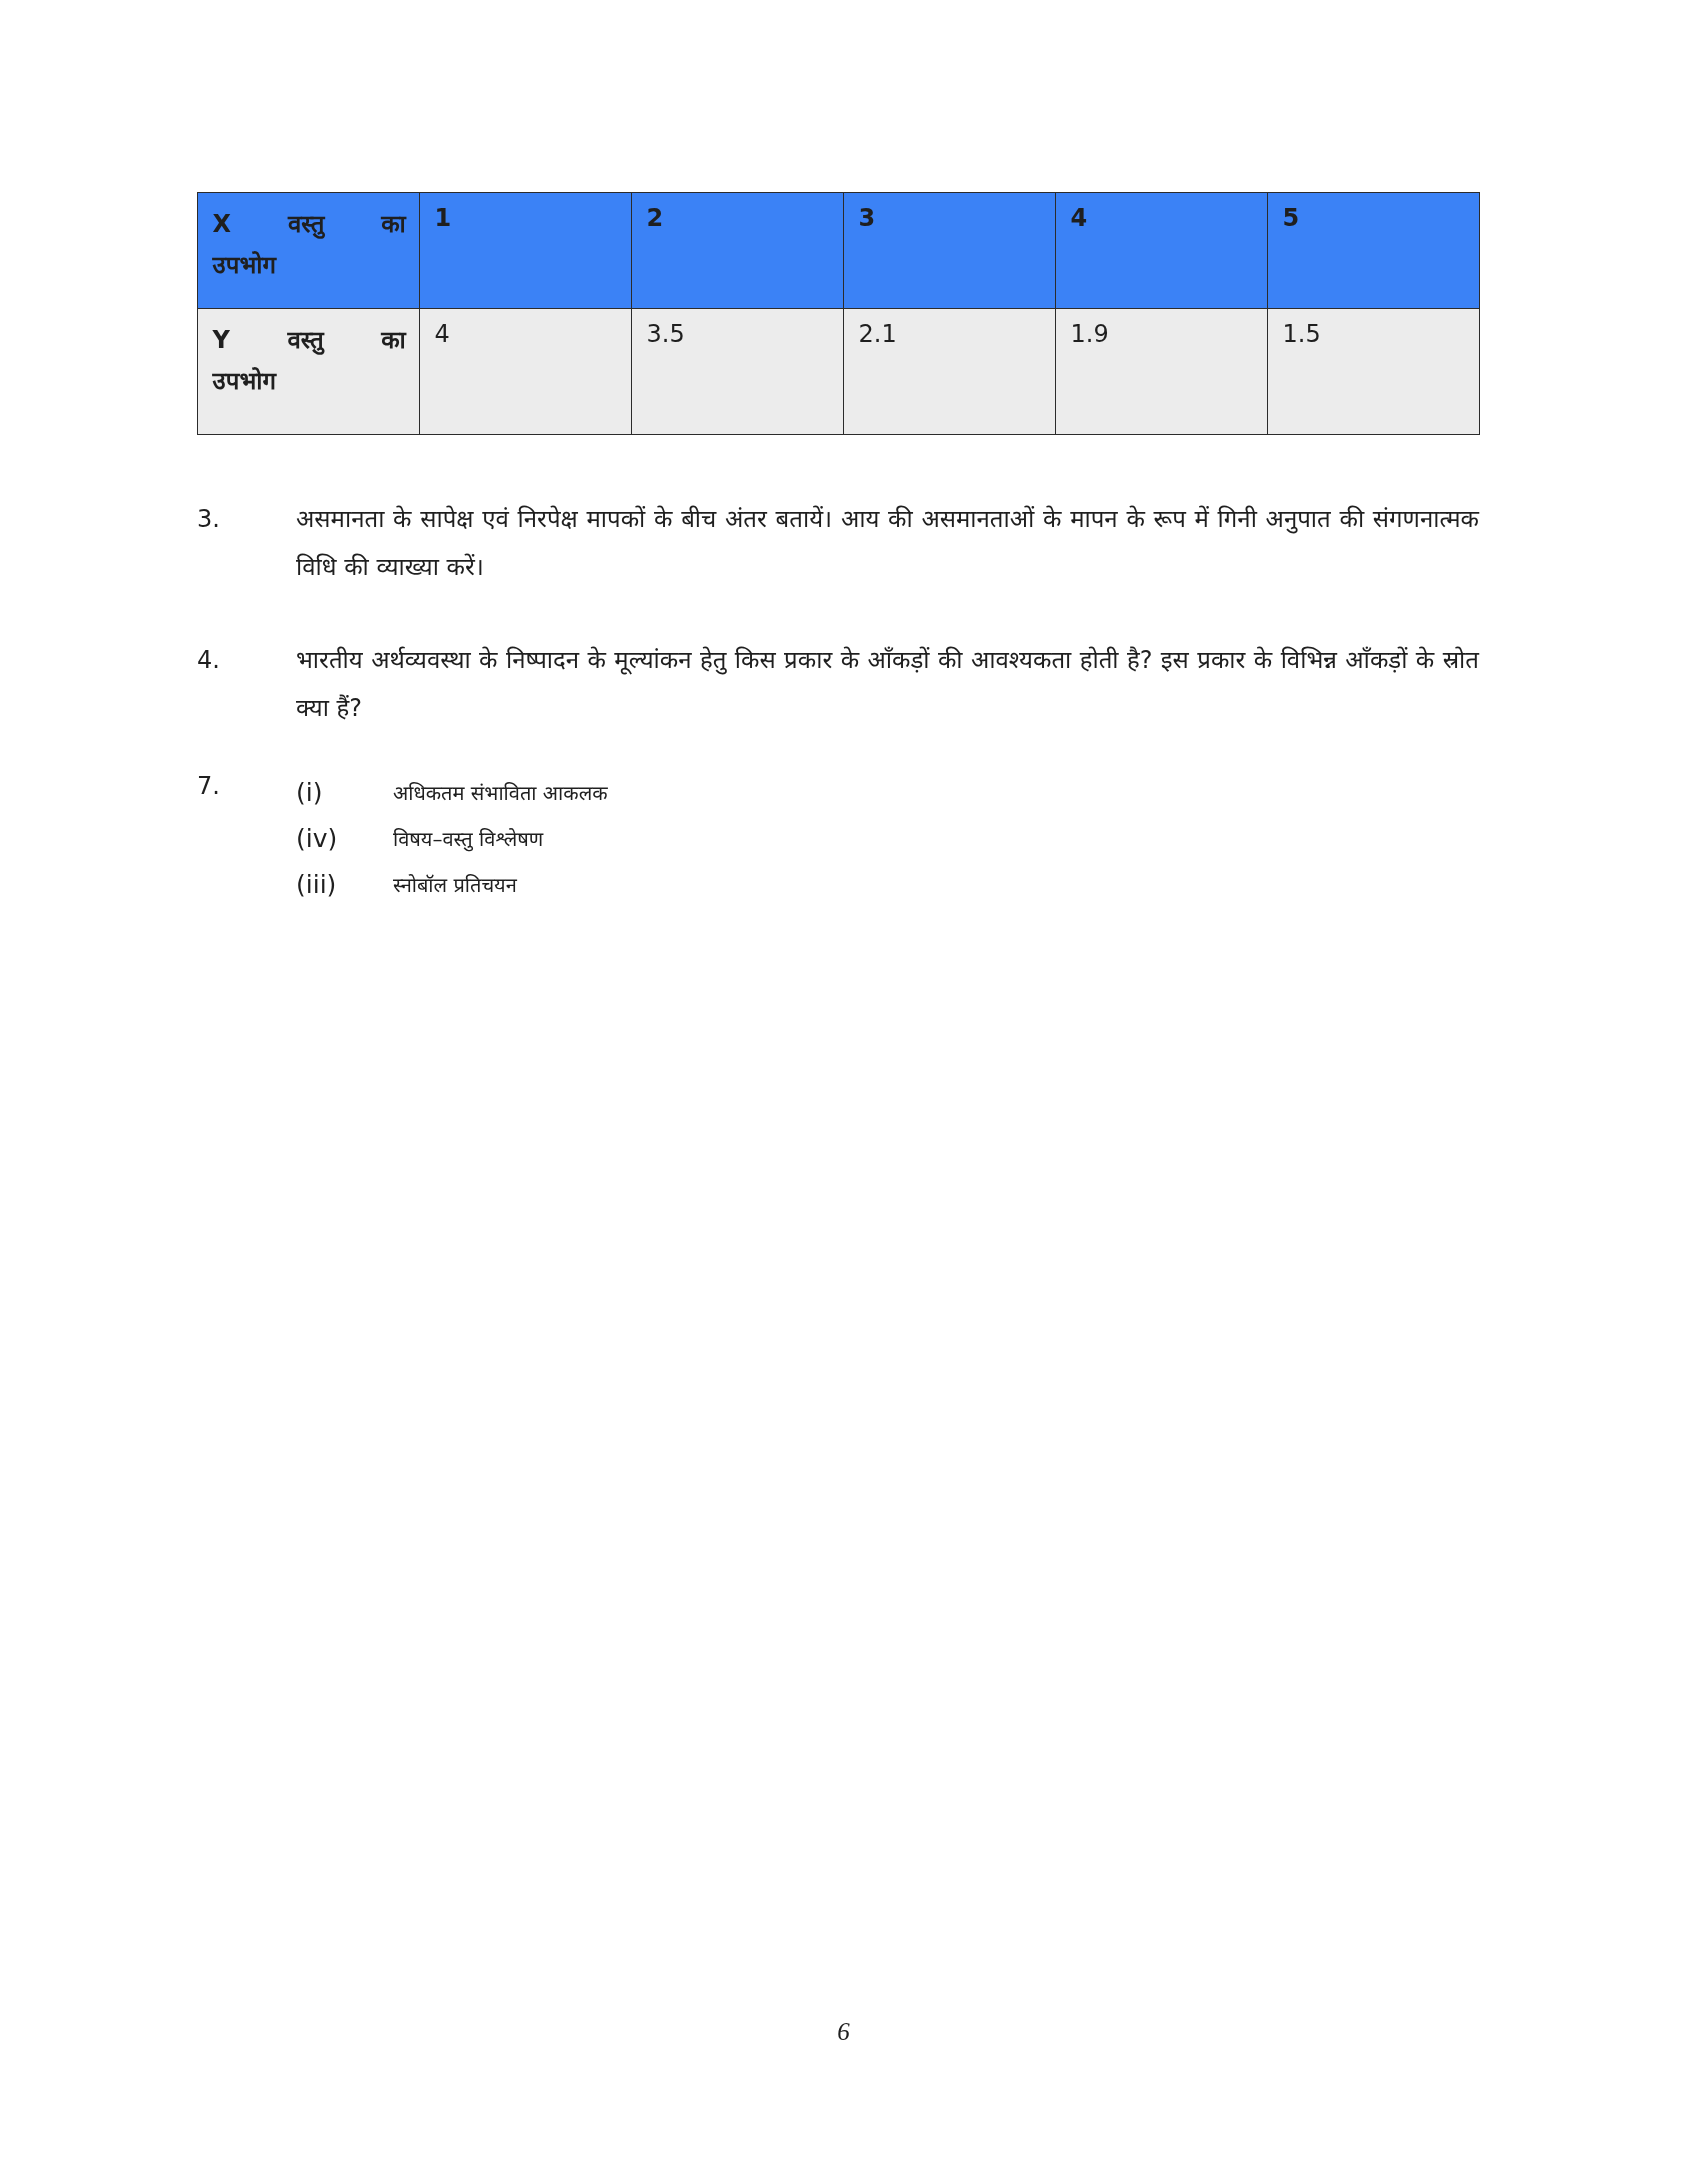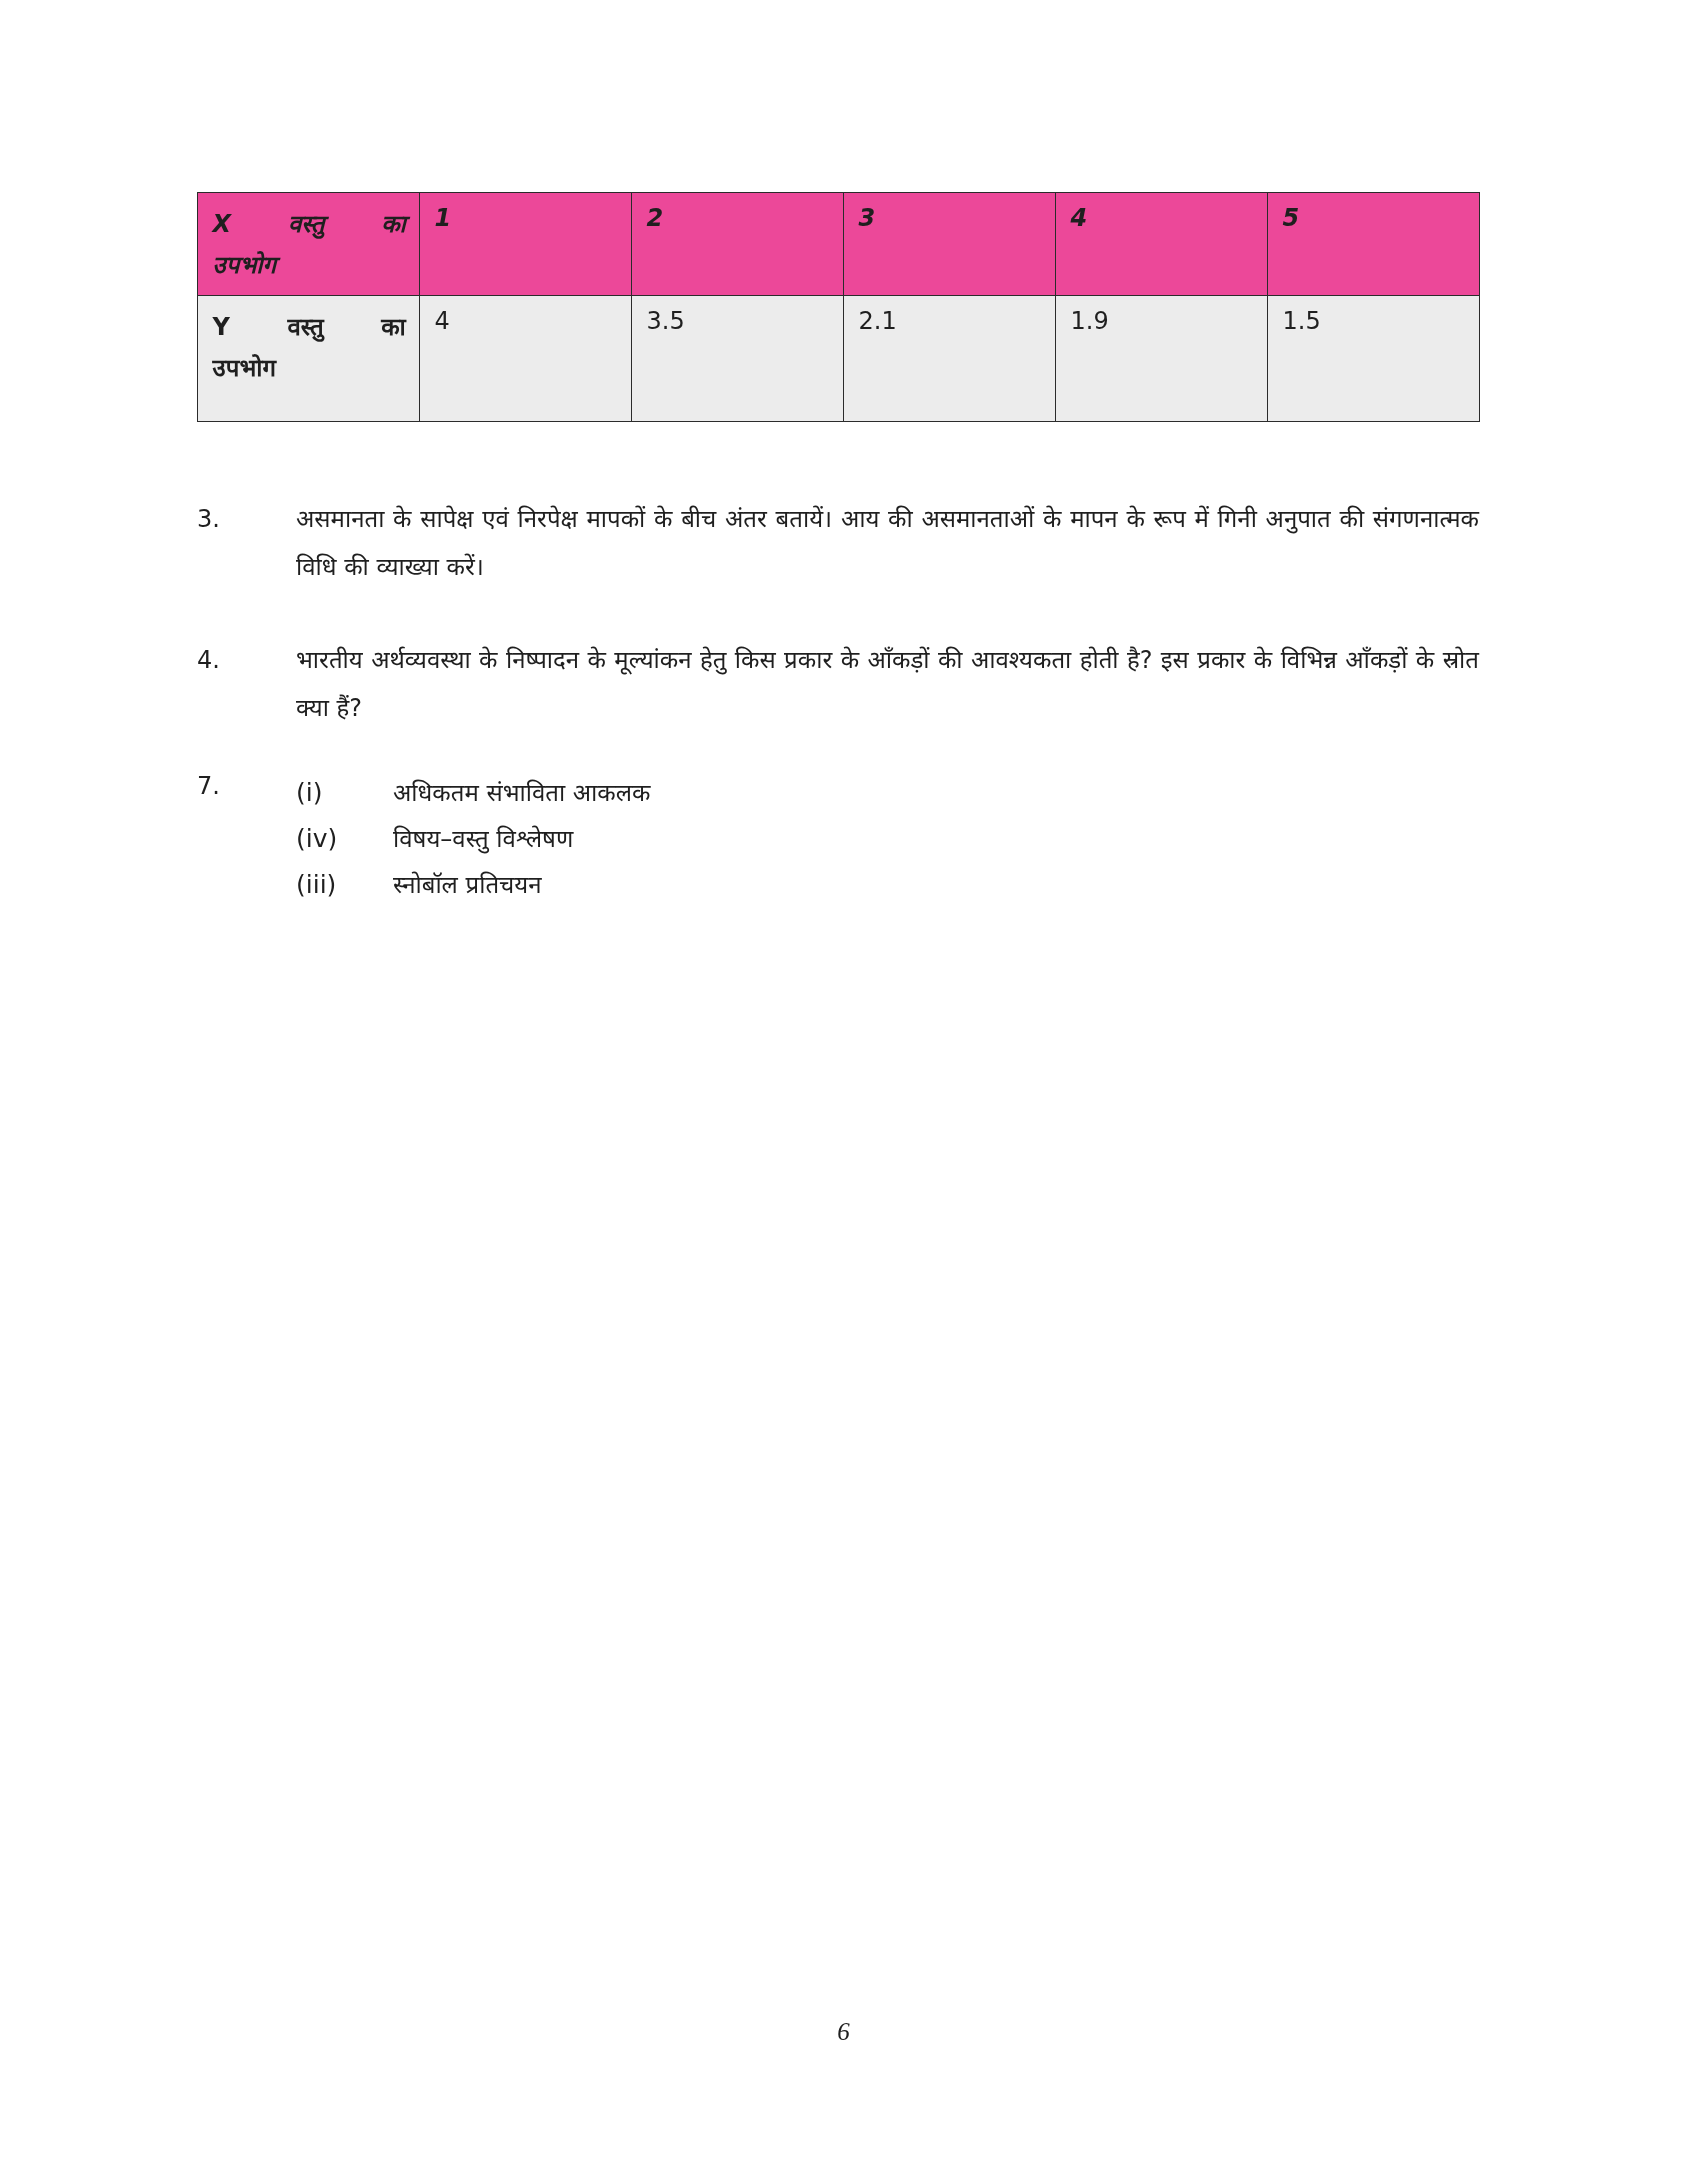--- a/index.html
+++ b/index.html
@@ -28,21 +28,21 @@
     border-collapse: collapse;
     width: 100%;
     table-layout: fixed;
   }
   table.data-table td {
     border: 1.3px solid #2b2b2b;
     vertical-align: top;
     font-size: 24px;
     padding: 10.6px 13.2px 6.6px 14.6px;
   }
-  .row-x td { height: 103px; background: #ec4899; font-style: italic; }
+  .row-x td { height: 116px; background: #3b82f6; }
   .row-y td { height: 126px; background: #ececec; }
   td.label-cell { font-weight: bold; line-height: 41px; }
   td.label-cell .jline {
     text-align: justify;
     text-align-last: justify;
     width: 100%;
   }
   .row-y td.label-cell { }
   td.val-cell { line-height: 29px; }
   .row-x td.val-cell { font-weight: bold; }
@@ -79,21 +79,21 @@
     line-height: 46px;
   }
   .sub-label {
     width: 97px;
     flex: 0 0 97px;
     font-size: 25px;
     line-height: 46px;
   }
   .sub-text {
     flex: 1;
-    font-size: 24px;
+    font-size: 20px;
     line-height: 46px;
     text-align: left;
   }
 
   
   .page-number {
     position: absolute;
     top: 2018px;
     left: 0;
     width: 100%;

